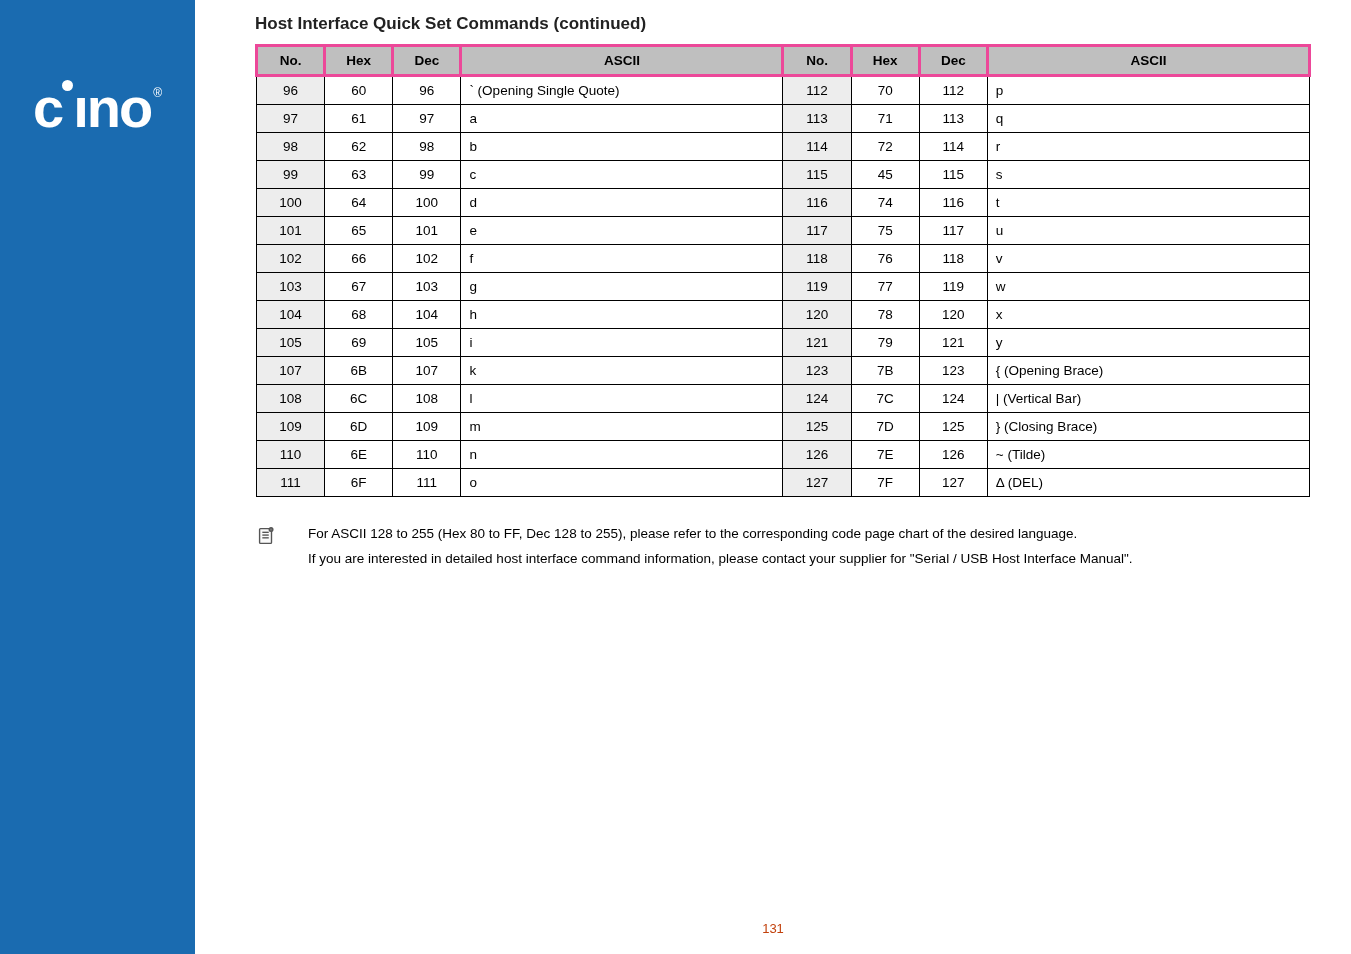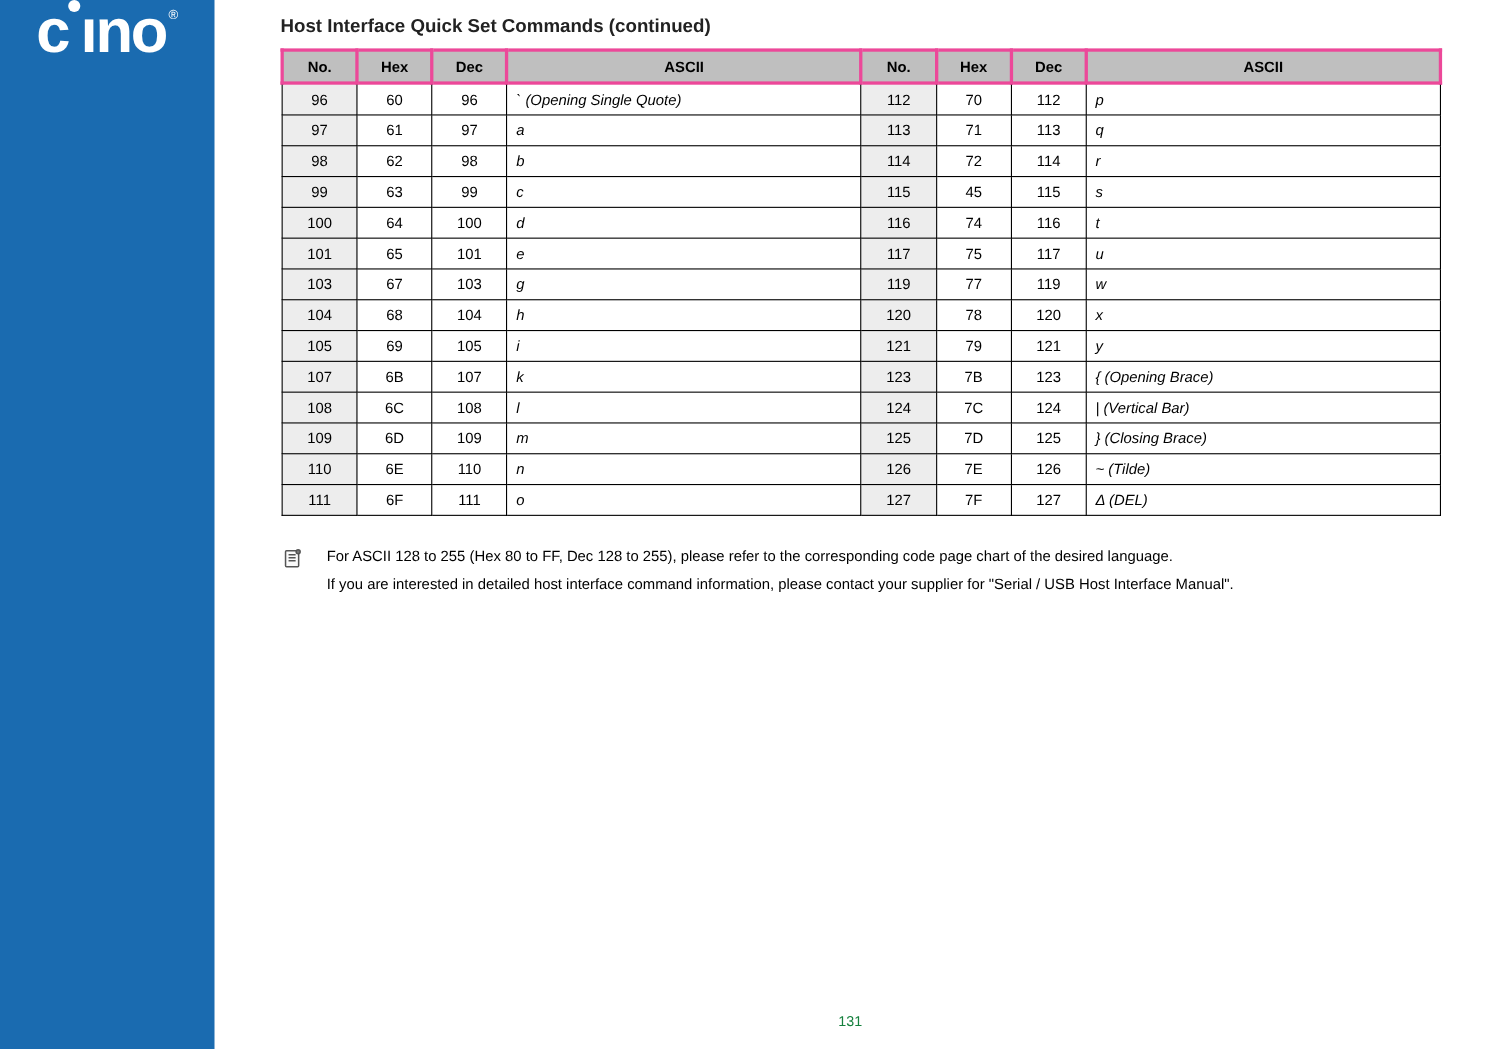--- a/index.html
+++ b/index.html
@@ -13,20 +13,21 @@
     overflow: hidden;
   }
   .page {
     display: flex;
     width: 100%;
     height: 100%;
   }
   .sidebar {
     width: 195px;
     background: #1a6bb0;
+    padding-top: 80px;
     display: flex;
     flex-direction: column;
     align-items: center;
   }
   .logo-wrap {
     display: flex;
     align-items: flex-start;
   }
   .logo-text {
     color: #fff;
@@ -80,43 +81,42 @@
     text-align: center;
     color: #000;
   }
   table.ascii td.no {
     background: #ededed;
     font-weight: normal;
   }
   table.ascii td.ascii {
     text-align: left;
     padding-left: 8px;
-    font-style: italic;
   }
   .col-no { width: 55px; }
   .col-hex { width: 55px; }
   .col-dec { width: 55px; }
   .col-ascii { width: 260px; }
   .note-wrap {
     display: flex;
     align-items: flex-start;
-    gap: 20px;
+    gap: 31px;
     margin-top: 28px;
     font-size: 13.5px;
     color: #000;
   }
   .note-icon svg { width: 22px; height: 22px; }
   .note-lines { flex:1; line-height:1.4; }
   .page-num {
     position: absolute;
     bottom: 18px;
     left: 50%;
     transform: translateX(-50%);
     font-size: 13px;
-    color: #15803d;
+    color: #c2410c;
   }
 </style>
 </head>
 <body>
 
 <div class="page">
   <div class="sidebar">
     <div class="logo-wrap">
       <span class="logo-text">c<span class="logo-dot"></span>ıno</span>
       <span class="logo-reg">®</span>
@@ -204,20 +204,30 @@
             <td class="no">101</td>
             <td>65</td>
             <td>101</td>
             <td class="ascii">e</td>
             <td class="no">117</td>
             <td>75</td>
             <td>117</td>
             <td class="ascii">u</td>
           </tr>
           <tr>
+            <td class="no">102</td>
+            <td>66</td>
+            <td>102</td>
+            <td class="ascii">f</td>
+            <td class="no">118</td>
+            <td>76</td>
+            <td>118</td>
+            <td class="ascii">v</td>
+          </tr>
+          <tr>
             <td class="no">103</td>
             <td>67</td>
             <td>103</td>
             <td class="ascii">g</td>
             <td class="no">119</td>
             <td>77</td>
             <td>119</td>
             <td class="ascii">w</td>
           </tr>
           <tr>

